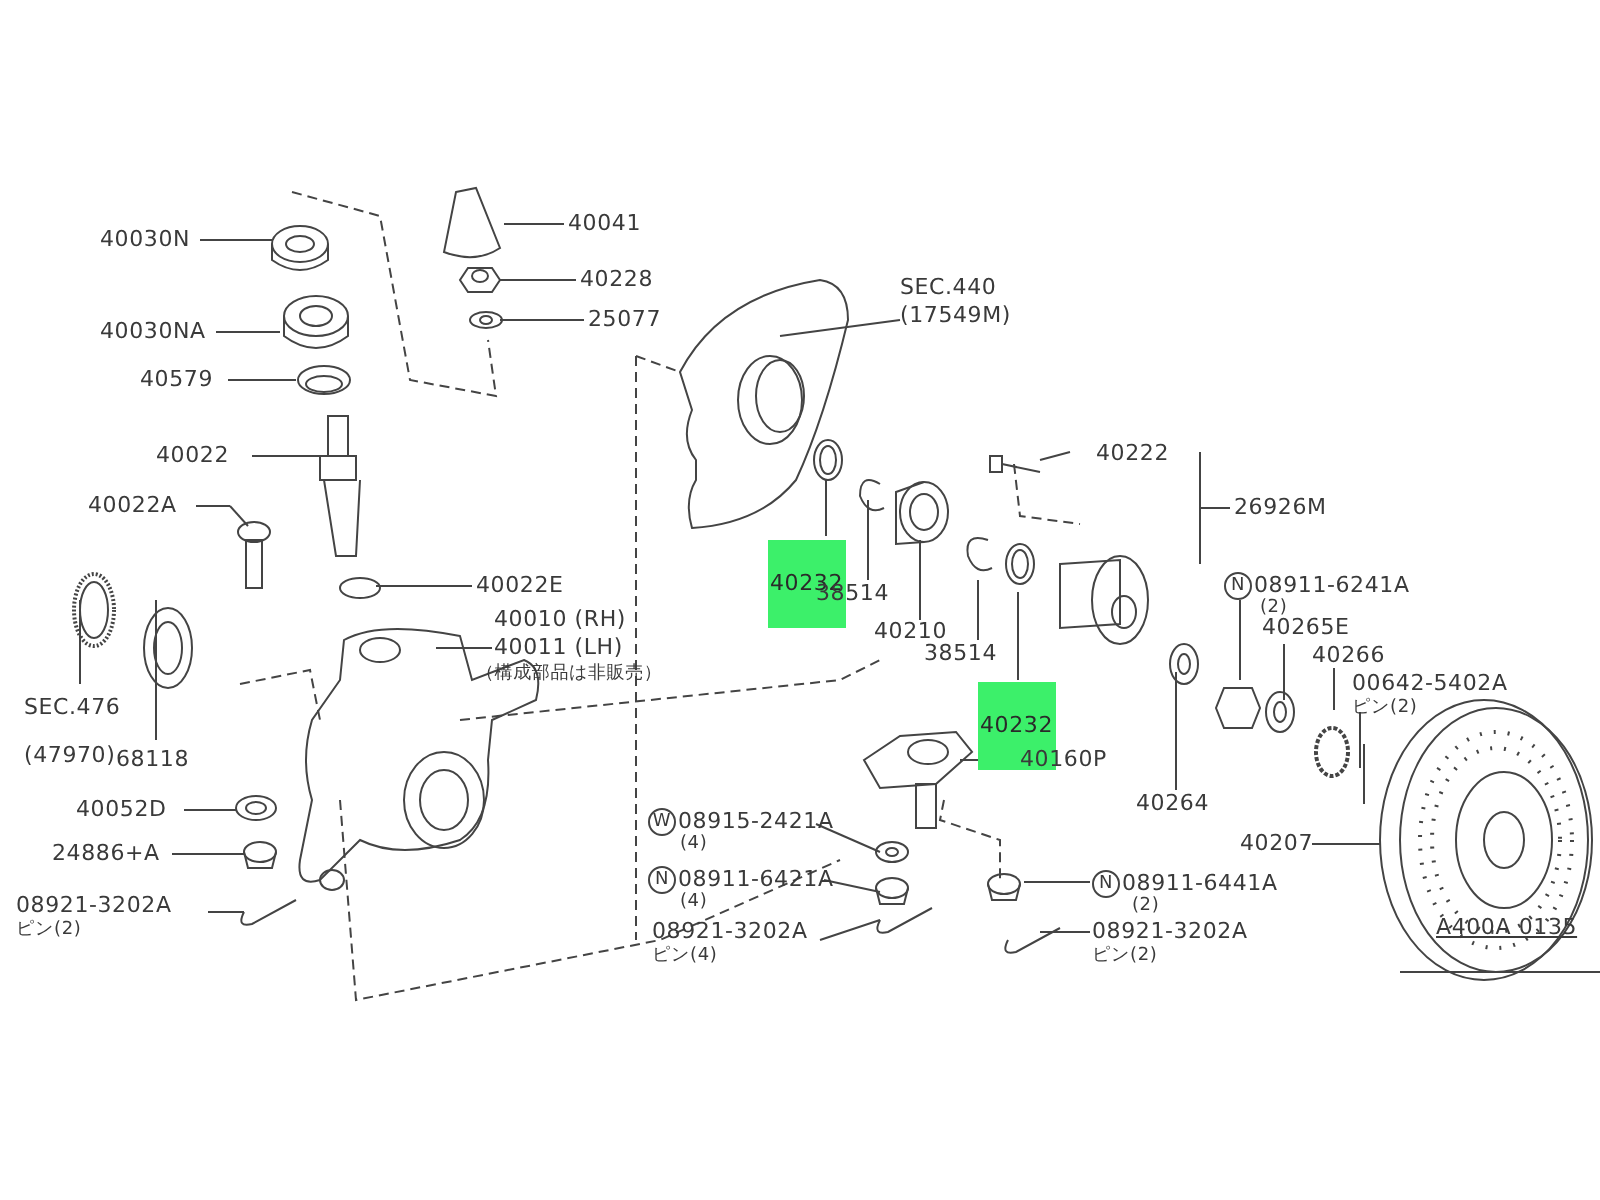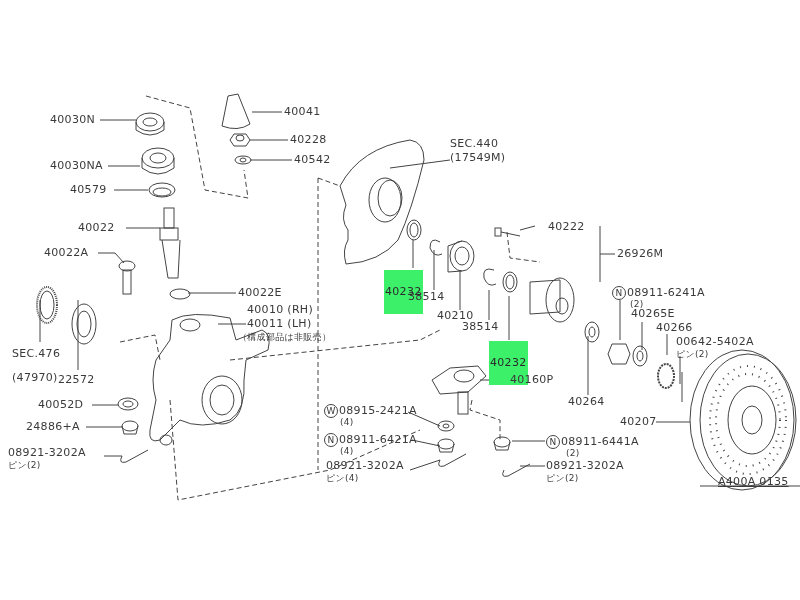--- a/index.html
+++ b/index.html
@@ -216,29 +216,29 @@
   </g>
 </svg>
 
 <div class="lbl" style="left:50px;top:114px">40030N</div>
 <div class="lbl" style="left:50px;top:160px">40030NA</div>
 <div class="lbl" style="left:70px;top:184px">40579</div>
 <div class="lbl" style="left:78px;top:222px">40022</div>
 <div class="lbl" style="left:44px;top:247px">40022A</div>
 <div class="lbl" style="left:284px;top:106px">40041</div>
 <div class="lbl" style="left:290px;top:134px">40228</div>
-<div class="lbl" style="left:294px;top:154px">40542</div>
+<div class="lbl" style="left:294px;top:154px">25077</div>
 <div class="lbl" style="left:238px;top:287px">40022E</div>
 <div class="lbl" style="left:247px;top:304px">40010 (RH)</div>
 <div class="lbl" style="left:247px;top:318px">40011 (LH)</div>
 <div class="lbl sub" style="left:238px;top:331px">（構成部品は非販売）</div>
 
 <div class="lbl" style="left:12px;top:348px">SEC.476</div>
 <div class="lbl" style="left:12px;top:372px">(47970)</div>
-<div class="lbl" style="left:58px;top:374px">22572</div>
+<div class="lbl" style="left:58px;top:374px">68118</div>
 <div class="lbl" style="left:38px;top:399px">40052D</div>
 <div class="lbl" style="left:26px;top:421px">24886+A</div>
 <div class="lbl" style="left:8px;top:447px">08921-3202A</div>
 <div class="lbl sub" style="left:8px;top:459px">ピン(2)</div>
 
 <div class="lbl" style="left:450px;top:138px">SEC.440</div>
 <div class="lbl" style="left:450px;top:152px">(17549M)</div>
 <div class="lbl hl" style="left: 384px; top: 270px; background: rgb(60, 240, 106);">40232</div>
 <div class="lbl" style="left:408px;top:291px">38514</div>
 <div class="lbl" style="left:437px;top:310px">40210</div>
@@ -263,13 +263,13 @@
 <div class="lbl" style="left:324px;top:433px"><span class="circ">N</span><span>08911-6421A</span></div>
 <div class="lbl sub" style="left:340px;top:445px">(4)</div>
 <div class="lbl" style="left:326px;top:460px">08921-3202A</div>
 <div class="lbl sub" style="left:326px;top:472px">ピン(4)</div>
 
 <div class="lbl" style="left:546px;top:435px"><span class="circ">N</span><span>08911-6441A</span></div>
 <div class="lbl sub" style="left:566px;top:447px">(2)</div>
 <div class="lbl" style="left:546px;top:460px">08921-3202A</div>
 <div class="lbl sub" style="left:546px;top:472px">ピン(2)</div>
 
-<div class="lbl ref" style="left:718px;top:476px">A400A 0135</div>
+<div class="lbl ref" style="left:718px;top:458px">A400A 0135</div>
 
 </body></html>

